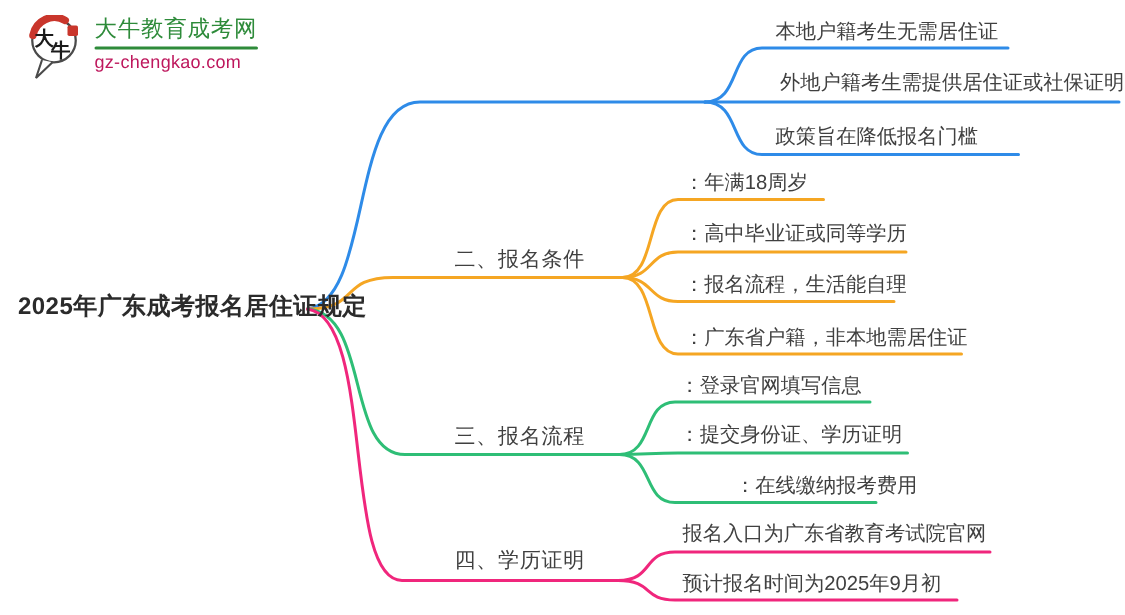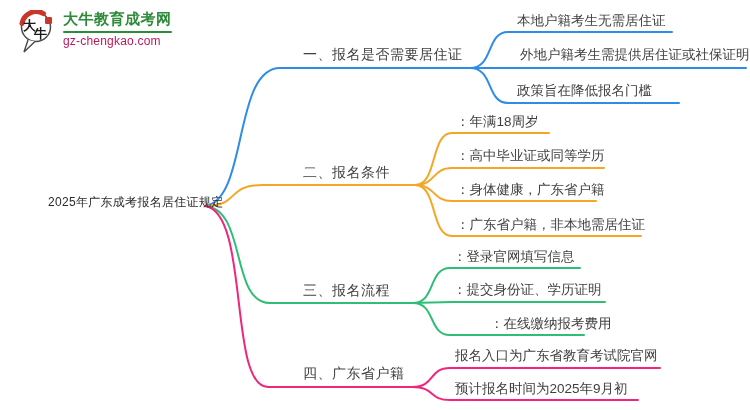--- a/index.html
+++ b/index.html
@@ -5,27 +5,27 @@
   html,body{margin:0;padding:0;}
   body{
     width:750px;height:410px;overflow:hidden;background:#ffffff;
     font-family:"Liberation Sans","DejaVu Sans",sans-serif;
     position:relative;
   }
   .canvas{position:absolute;inset:0;width:750px;height:410px;}
   svg.links{position:absolute;left:0;top:0;}
   svg.links path{fill:none;stroke-width:2;stroke-linecap:round;stroke-linejoin:round;}
   .node{position:absolute;white-space:nowrap;color:#404040;line-height:1.15;}
-  .root-node{font-size:12px;font-weight:400;color:#2b2b2b;letter-spacing:.3px;margin-left:36px;}
+  .root-node{font-size:16px;font-weight:700;color:#2b2b2b;letter-spacing:.3px;}
   .branch-label{font-size:14px;font-weight:500;letter-spacing:.5px;}
   .leaf-label{font-size:13.5px;font-weight:400;}
   
   .logo{position:absolute;left:18px;top:10px;display:flex;align-items:flex-start;gap:7px;cursor:pointer;}
   .logo-text{display:flex;flex-direction:column;}
-  .logo-title{font-size:15px;font-weight:bold;color:#2e8b3a;letter-spacing:.5px;}
+  .logo-title{font-size:15px;font-weight:normal;color:#2e8b3a;letter-spacing:.5px;}
   .logo-divider{height:2px;background:#2e8b3a;margin:2px 0 1px 0;border-radius:1px;}
   .logo-domain{font-size:12px;font-weight:normal;color:#be185d;letter-spacing:.2px;}
 </style>
 </head>
 <body>
 
 <div class="canvas">
 
   <svg class="links" width="750" height="410" viewBox="0 0 750 410">
 
@@ -61,32 +61,31 @@
     </svg>
     <div class="logo-text">
       <div class="logo-title">大牛教育成考网</div>
       <div class="logo-divider"></div>
       <div class="logo-domain">gz-chengkao.com</div>
     </div>
   </div>
 
   <div class="node root-node" style="left:12px;top:196px;">2025年广东成考报名居住证规定</div>
 
-  <div class="node branch-label" style="left:303px;top:46px;">一、报名是否需要居住证</div>
   <div class="node branch-label" style="left:303px;top:164px;">二、报名条件</div>
   <div class="node branch-label" style="left:303px;top:282px;">三、报名流程</div>
-  <div class="node branch-label" style="left:303px;top:365px;">四、广东省户籍</div>
+  <div class="node branch-label" style="left:303px;top:365px;">四、学历证明</div>
 
   <div class="node leaf-label" style="left:517px;top:13px;">本地户籍考生无需居住证</div>
   <div class="node leaf-label" style="left:520px;top:47px;">外地户籍考生需提供居住证或社保证明</div>
   <div class="node leaf-label" style="left:517px;top:83px;">政策旨在降低报名门槛</div>
 
   <div class="node leaf-label" style="left:456px;top:114px;">：年满18周岁</div>
   <div class="node leaf-label" style="left:456px;top:148px;">：高中毕业证或同等学历</div>
-  <div class="node leaf-label" style="left:456px;top:182px;">：身体健康，广东省户籍</div>
+  <div class="node leaf-label" style="left:456px;top:182px;">：报名流程，生活能自理</div>
   <div class="node leaf-label" style="left:453px;top:249px;">：登录官网填写信息</div>
 
   <div class="node leaf-label" style="left:456px;top:217px;">：广东省户籍，非本地需居住证</div>
   <div class="node leaf-label" style="left:453px;top:282px;">：提交身份证、学历证明</div>
   <div class="node leaf-label" style="left:453px;top:316px;margin-left:37px;">：在线缴纳报考费用</div>
 
   <div class="node leaf-label" style="left:455px;top:348px;">报名入口为广东省教育考试院官网</div>
   <div class="node leaf-label" style="left:455px;top:381px;">预计报名时间为2025年9月初</div>
 
 </div>

